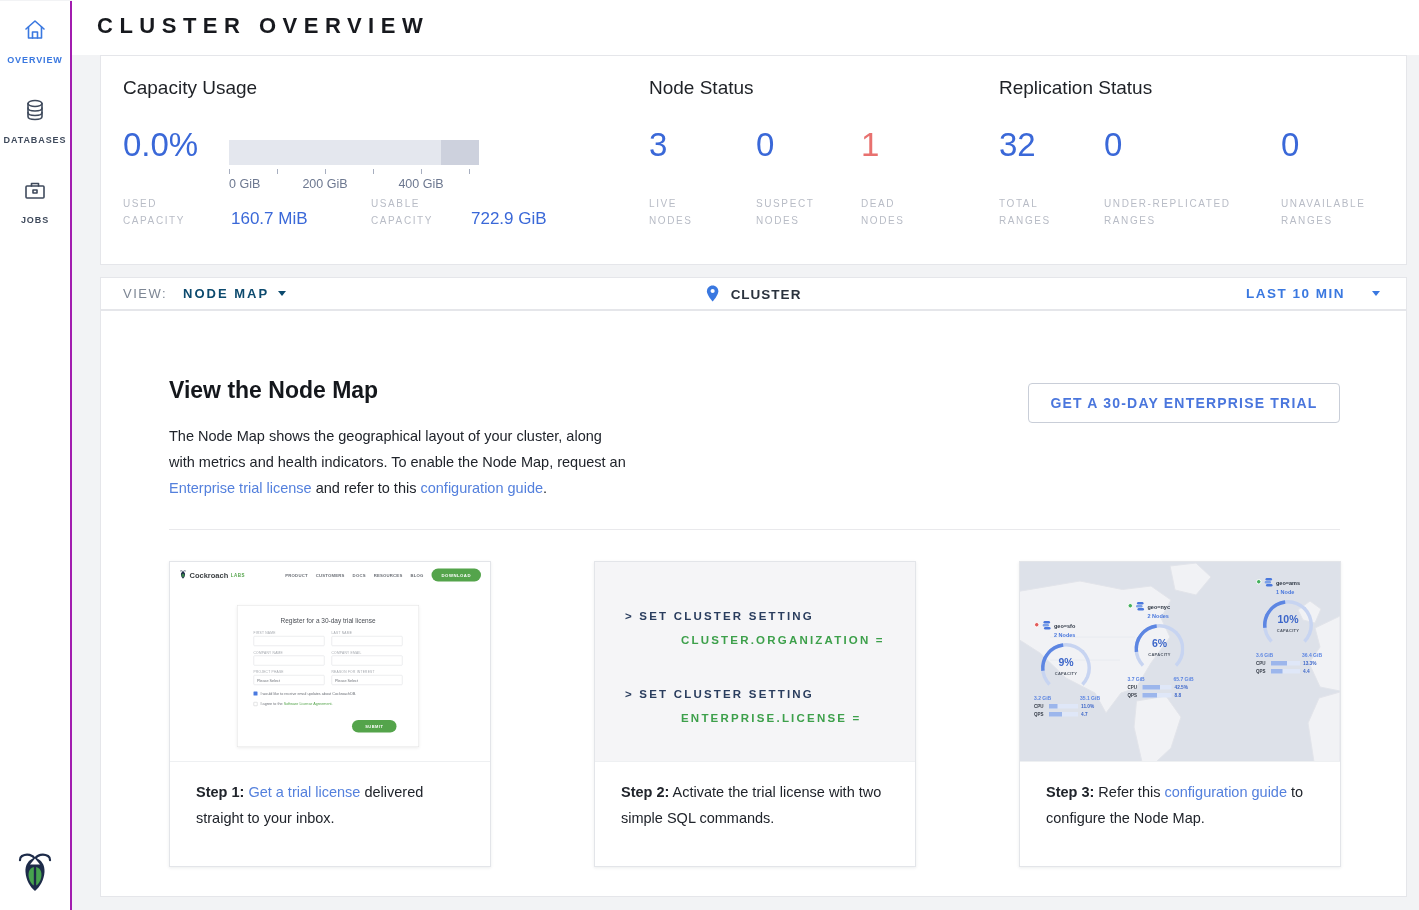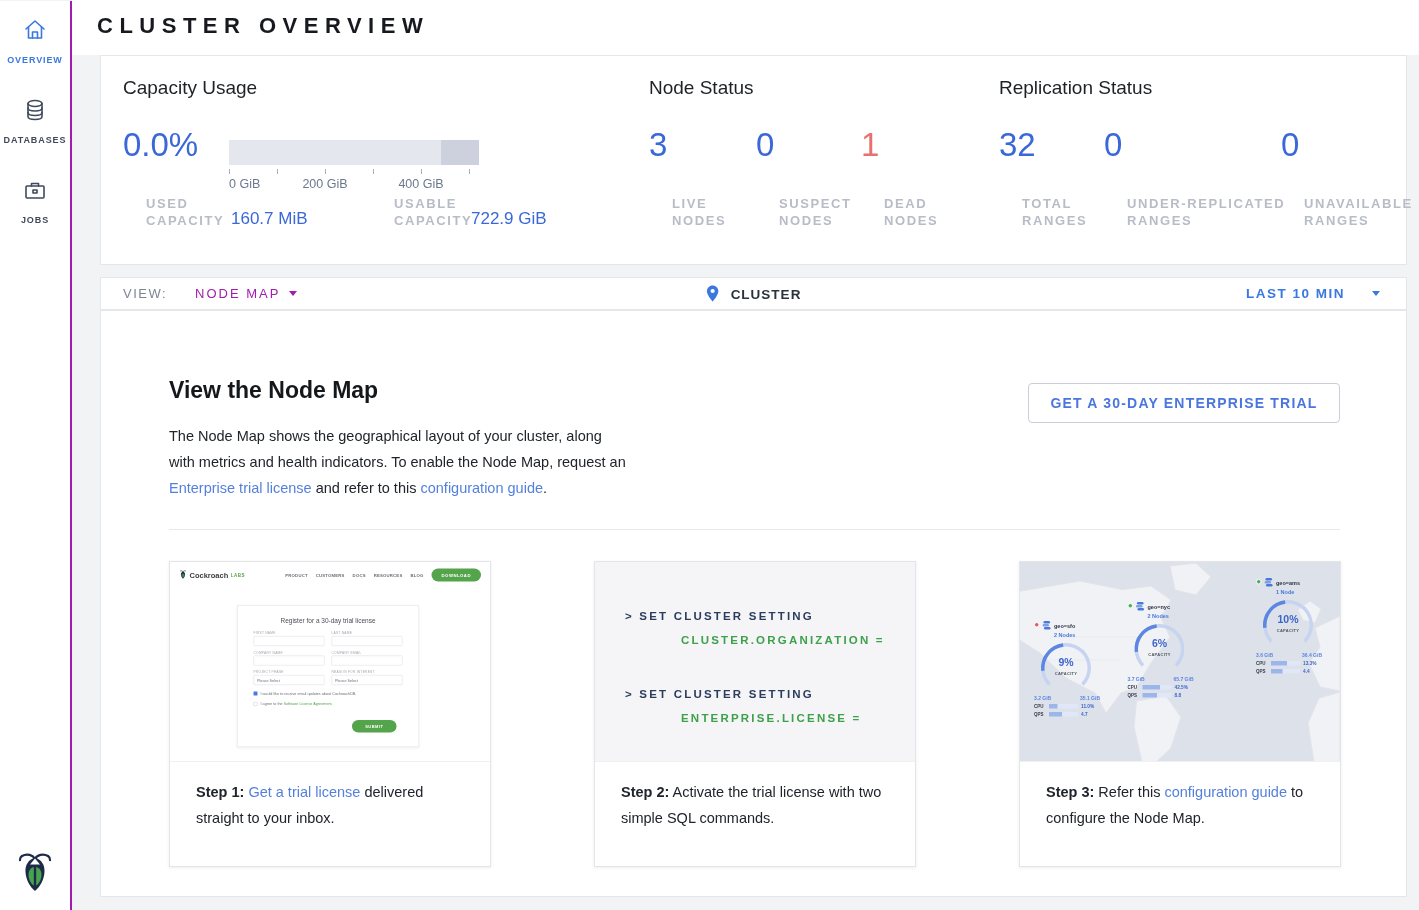--- a/index.html
+++ b/index.html
@@ -26,35 +26,35 @@
   
   .page-title { position:absolute; left:97px; top:13px; font-size:22px; font-weight:700;
                 letter-spacing:6.5px; color:#17191e; }
 
   
   .stats-panel { position:absolute; left:100px; top:55px; width:1307px; height:210px;
                  background:#fff; border:1px solid #e5e6ea; }
   .section-title { position:absolute; top:21px; font-size:19px; font-weight:500; color:#1e2126; }
   .big-num { position:absolute; top:70px; font-size:33px; color:#3a68d8; }
   .big-num.red { color:#e8716f; }
-  .stat-label { position:absolute; top:139px; font-size:13px; font-weight:700; letter-spacing:1.6px;
-                color:#b8bcc6; white-space:pre-line; line-height:17px;margin-left:23px; }
+  .stat-label { position:absolute; top:139px; font-size:10px; font-weight:400; letter-spacing:1.6px;
+                color:#b8bcc6; white-space:pre-line; line-height:17px; }
   .stat-value { position:absolute; top:153px; font-size:17px; color:#3a68d8; }
 
   .gauge-bar { position:absolute; left:128px; top:84px; width:250px; height:25px; background:#e4e7ee; }
   .gauge-dark { position:absolute; right:0; top:0; width:38px; height:25px; background:#cdd1dd; }
   .gtick { position:absolute; top:113px; width:1px; height:5px; background:#a7aebf; }
   .gtick-label { position:absolute; top:121px; font-size:12.5px; color:#6d7890; }
 
   
   .view-bar { position:absolute; left:100px; top:277px; width:1307px; height:33px; background:#fff;
               border:1px solid #e5e6ea; display:flex; align-items:center; font-size:13px; }
-  .vb-left { margin-left:22px; display:flex; align-items:center; gap:28px; }
+  .vb-left { margin-left:22px; display:flex; align-items:center; gap:16px; }
   .vb-label { color:#7d8694; letter-spacing:1.5px; font-weight:500; }
-  .vb-dd { color:#a21caf; letter-spacing:2px; font-weight:400; display:flex; align-items:center; gap:9px; cursor:pointer; }
+  .vb-dd { color:#0c4a6e; letter-spacing:2px; font-weight:700; display:flex; align-items:center; gap:9px; cursor:pointer; }
   .caret { width:0; height:0; border-left:4.5px solid transparent; border-right:4.5px solid transparent;
            border-top:5.5px solid currentColor; display:inline-block; }
   .vb-center { position:absolute; left:50%; top:0; height:33px; transform:translateX(-50%);
                display:flex; align-items:center; gap:12px; color:#2a323d; font-weight:600;
                letter-spacing:1px; font-size:13.5px; }
   .vb-right { margin-left:auto; margin-right:26px; color:#3a78e0; letter-spacing:1.5px;
               font-weight:600; display:flex; align-items:center; gap:27px; font-size:13.5px; cursor:pointer; }
 
   
   .main-panel { position:absolute; left:100px; top:310px; width:1307px; height:587px;

